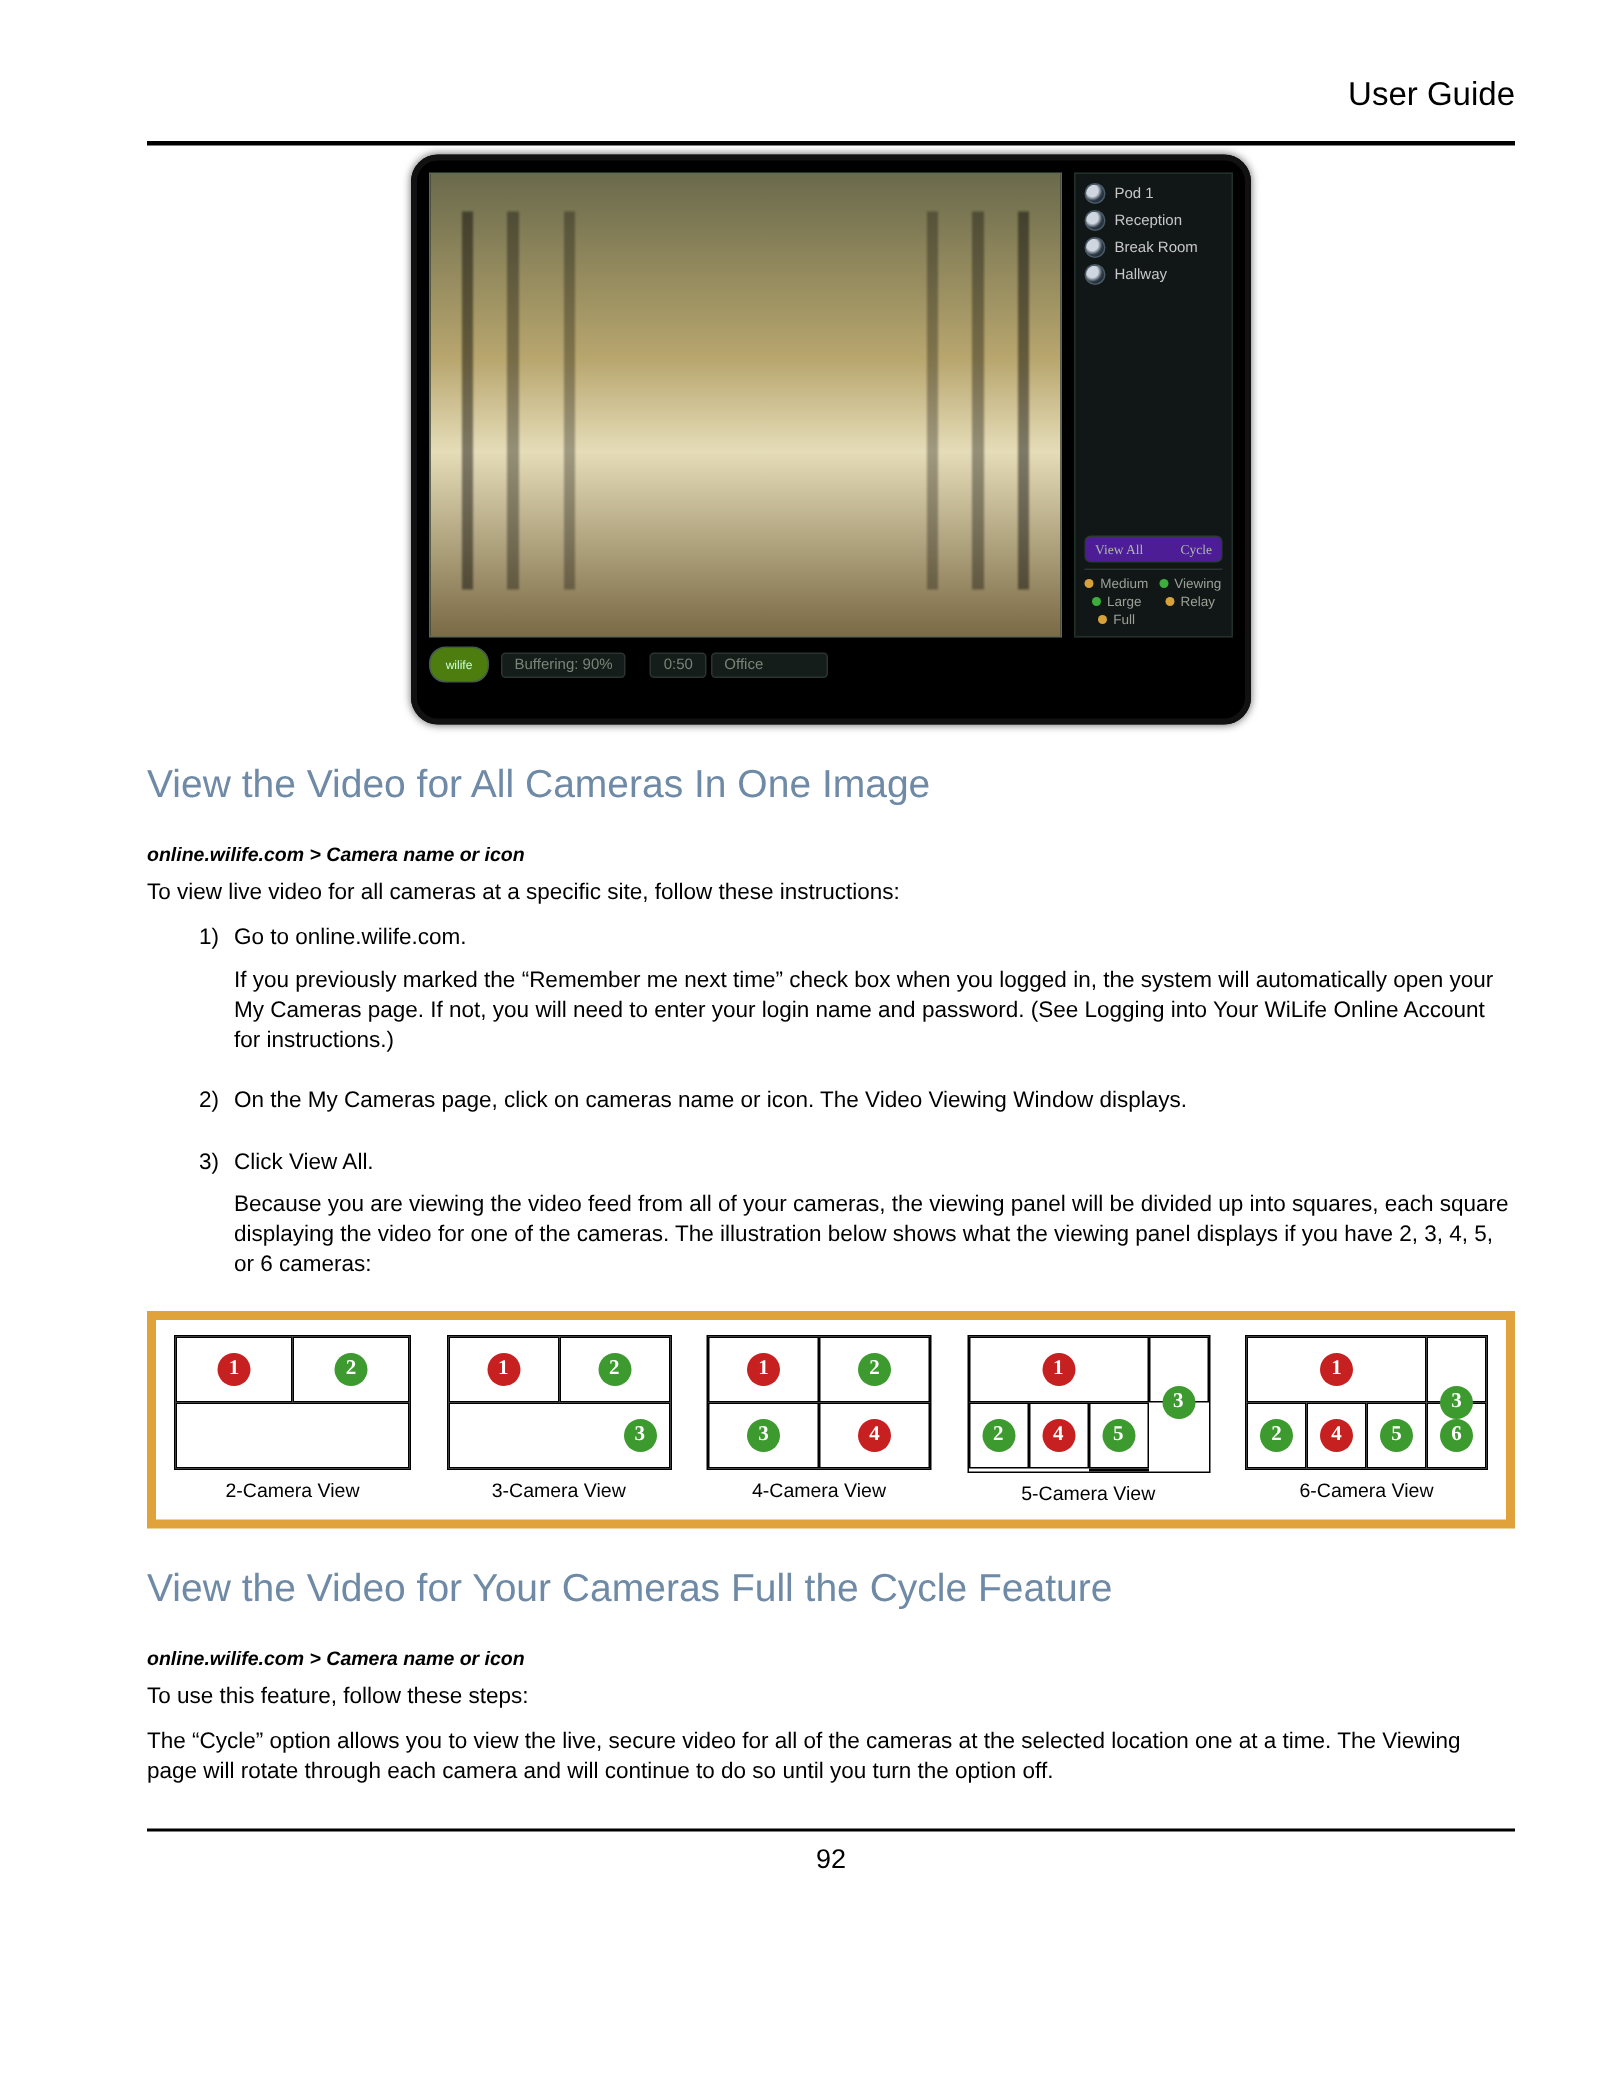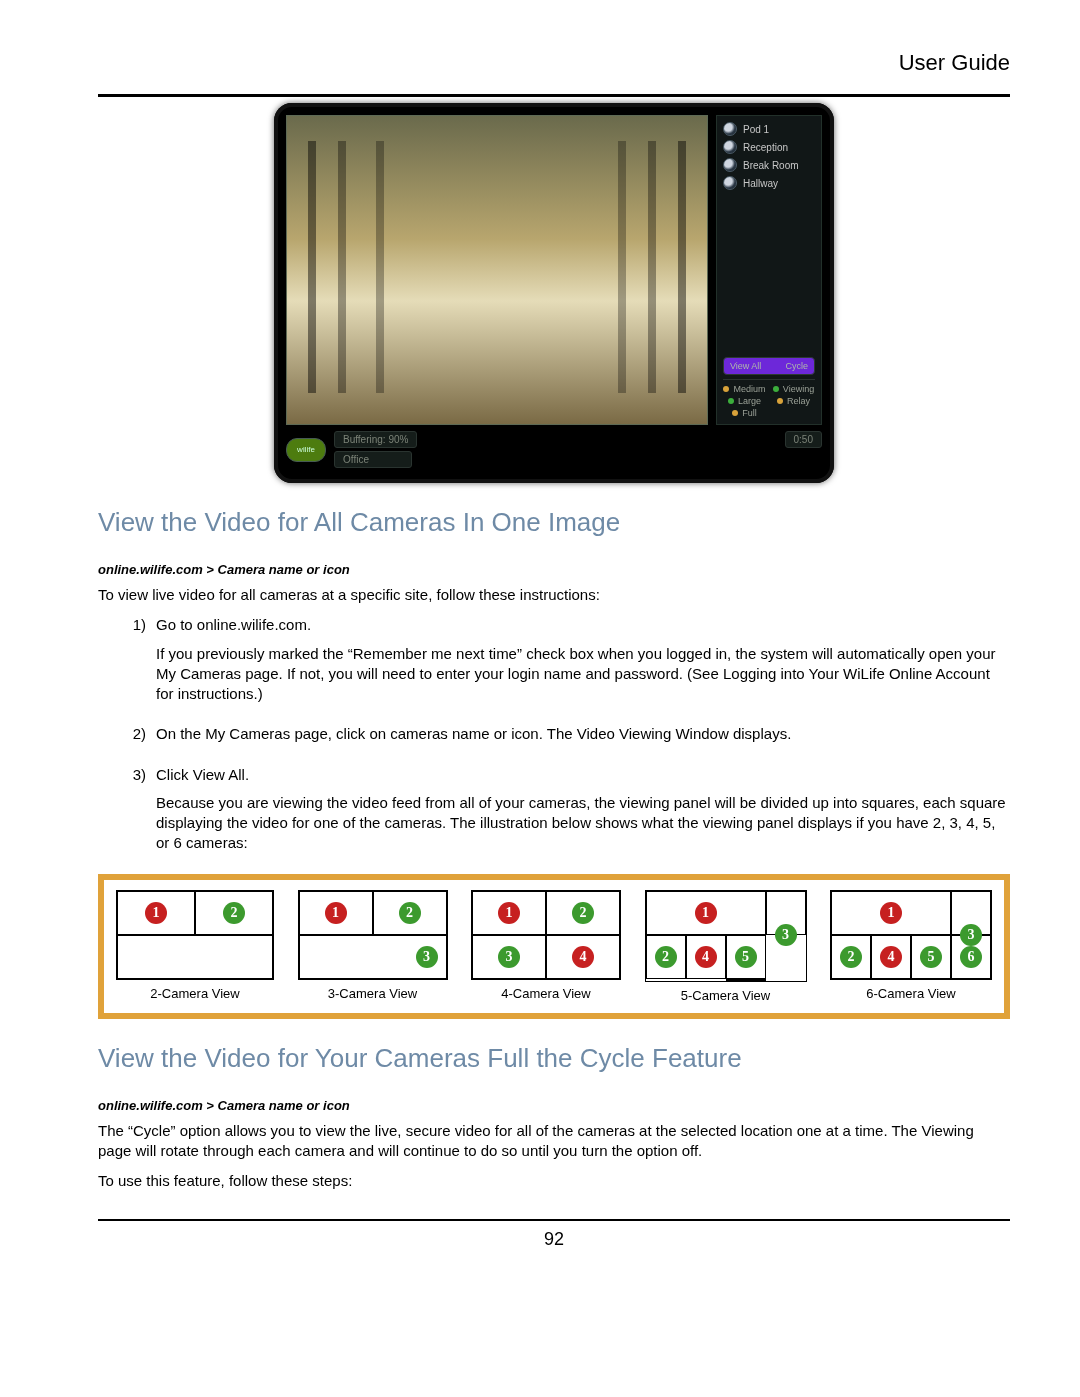--- a/index.html
+++ b/index.html
@@ -81,26 +81,27 @@
   .cam-item .dot {
     width: 12px; height: 12px;
     border-radius: 50%;
     background: radial-gradient(circle at 35% 35%, #cfd6e0 0 35%, #2d3a48 60%, #0d1418 100%);
     border: 1px solid #4a5a66;
   }
   .spacer { flex: 1; }
   .viewall-row {
     display: flex;
     justify-content: space-between;
-    background: #6d28d9;
+    background: #4c1d95;
     border: 1px solid #2d3a33;
     border-radius: 4px;
     padding: 3px 6px;
     font-size: 9px;
     color: #aeb8aa;
+    font-family: Liberation Serif, serif;
   }
   .opt-grid {
     display: grid;
     grid-template-columns: 1fr 1fr;
     gap: 2px 6px;
     font-size: 9px;
     color: #9aa096;
     border-top: 1px solid #2a3430;
     padding-top: 4px;
   }
@@ -277,21 +278,21 @@
               </div>
             <div class="opt">
                 <span class="rdot y"></span>
                 <span>Full</span>
               </div>
           </div>
         </div>
       </div>
       <div class="status-bar">
         <div class="logo-badge">wilife</div>
-        <div style="display:flex;flex-direction:column;gap:3px;flex:1">
+        <div style="display:flex;flex-direction:row;gap:3px;flex:1">
           <div style="display:flex;gap:8px;align-items:center">
             <div class="status-block">Buffering: 90%</div>
             <div class="status-spacer"></div>
             <div class="status-block">0:50</div>
           </div>
           <div class="status-block" style="width:60px">Office</div>
         </div>
       </div>
     </div>
   </div>
@@ -413,18 +414,18 @@
         <div class="cell">
             <div class="num-circle nc-green">6</div>
           </div>
       </div>
       <div class="view-label">6-Camera View</div>
     </div>
   </div>
 
   <h2 class="section-title">View the Video for Your Cameras Full the Cycle Feature</h2>
   <div class="breadcrumb">online.wilife.com &gt; Camera name or icon</div>
+  <div class="body-text">To use this feature, follow these steps:</div>
   <div class="body-text">The “Cycle” option allows you to view the live, secure video for all of the cameras at the selected location one at a time.  The Viewing page will rotate through each camera and will continue to do so until you turn the option off.</div>
-  <div class="body-text">To use this feature, follow these steps:</div>
 
   <div class="bottom-rule"></div>
   <div class="page-number">92</div>
 </div>
 
 </body></html>

